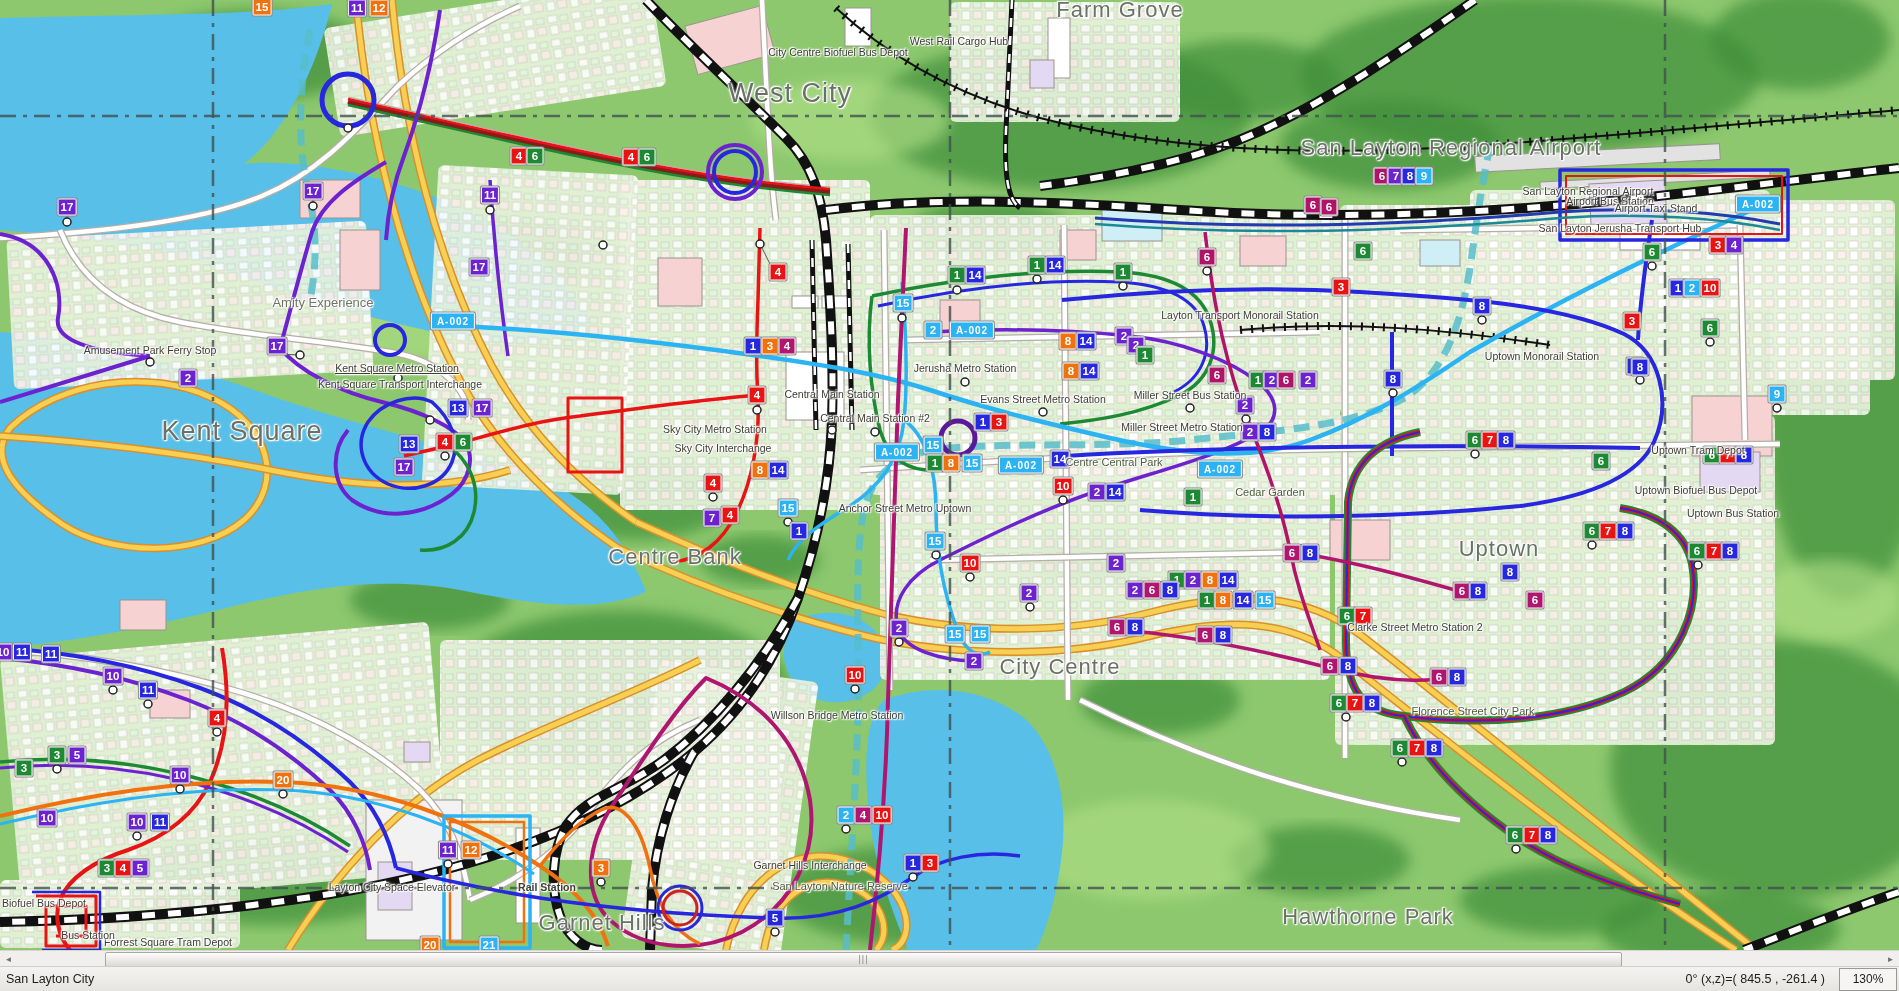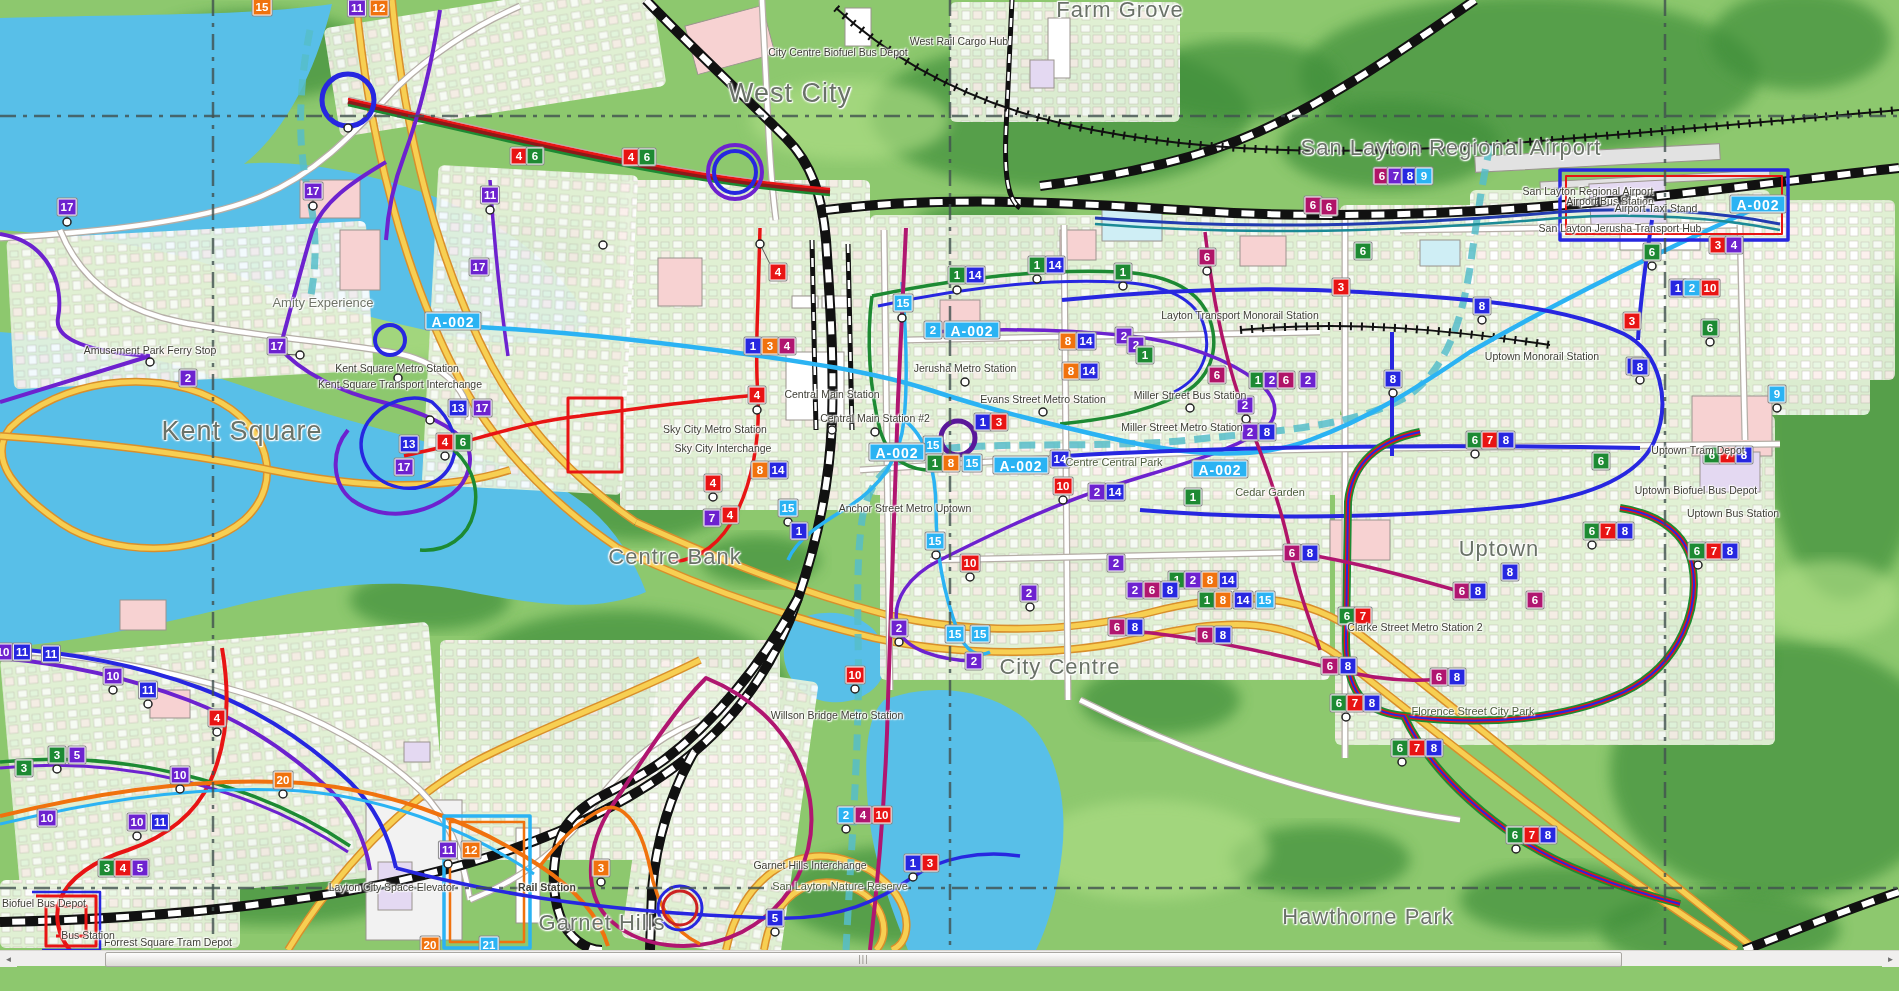--- a/index.html
+++ b/index.html
@@ -3,21 +3,21 @@
 <meta charset="utf-8">
 <style>
   html,body{margin:0;padding:0;background:#dcdcdc;font-family:"Liberation Sans",sans-serif;}
   #app{position:relative;width:1899px;height:991px;overflow:hidden;background:#8dc86e;}
   #map-wrap{position:absolute;left:0;top:0;width:1899px;height:950px;overflow:hidden;}
   #map-svg{position:absolute;left:0;top:0;}
   #overlay{position:absolute;left:0;top:0;width:1899px;height:950px;pointer-events:none;}
   .bdg{position:absolute;min-width:17px;height:17px;box-sizing:border-box;display:flex;align-items:center;justify-content:center;
        font-weight:bold;font-size:11.5px;color:#fff;border:1px solid #fff;box-shadow:0 0 0 1px #8a8a8a;
        transform:translate(-50%,-50%);border-radius:1px;line-height:1;padding:0 2px;}
-  .bdg.a0{padding:0 5px;font-size:14px;letter-spacing:1px;}
+  .bdg.a0{padding:0 5px;font-size:10px;letter-spacing:1px;}
   .rd{background:#e81414}.gn{background:#1d8a33}.bl{background:#2727e0}.pu{background:#6d22cf}
   .cy{background:#2bb3f3}.or{background:#f0720e}.mg{background:#b01670}.cr{background:#b01468}.a0bg{background:#2bb3f3}
   .lb{position:absolute;transform:translate(-50%,-50%);white-space:nowrap;
       text-shadow:0 0 3px #fff,0 0 3px #fff,0 0 2px #fff,1px 1px 1px #fff,-1px -1px 1px #fff;}
   .lb-c{font-size:27px;color:#6a7268;letter-spacing:1px;}
   .lb-a{font-size:22px;color:#6a7268;letter-spacing:1px;}
   .lb-m{font-size:13px;color:#6f7468;}
   .lb-s{font-size:10.5px;color:#3d3d34;}
   .lb-p{font-size:11px;color:#4c5c3c;}
   #hscroll{position:absolute;left:0;top:950px;width:1899px;height:16px;background:#f0efee;border-top:1px solid #d8d6d2;box-sizing:border-box;}
@@ -517,21 +517,21 @@
         <div class="lb lb-c" style="left: 242px; top: 431px;">Kent Square</div>
         <div class="lb lb-a" style="left: 675px; top: 557px;">Centre Bank</div>
         <div class="lb lb-a" style="left: 1060px; top: 667px;">City Centre</div>
         <div class="lb lb-a" style="left: 1499px; top: 549px;">Uptown</div>
         <div class="lb lb-a" style="left: 602px; top: 923px;">Garnet Hills</div>
         <div class="lb lb-a" style="left: 1368px; top: 917px;">Hawthorne Park</div>
         <div class="lb lb-s" style="left: 838px; top: 52px;">City Centre Biofuel Bus Depot</div>
         <div class="lb lb-s" style="left: 959px; top: 41px;">West Rail Cargo Hub</div>
         <div class="lb lb-m" style="left: 323px; top: 302px;">Amity Experience</div>
         <div class="lb lb-s" style="left: 150px; top: 350px;">Amusement Park Ferry Stop</div>
-        <div class="lb lb-s" style="left: 397px; top: 368px;">Kent Square Metro Station</div>
+        <div class="lb lb-s" style="left: 397px; top: 368px; text-decoration: underline;">Kent Square Metro Station</div>
         <div class="lb lb-s" style="left: 400px; top: 384px;">Kent Square Transport Interchange</div>
         <div class="lb lb-s" style="left: 715px; top: 429px;">Sky City Metro Station</div>
         <div class="lb lb-s" style="left: 723px; top: 448px;">Sky City Interchange</div>
         <div class="lb lb-s" style="left: 832px; top: 394px;">Central Main Station</div>
         <div class="lb lb-s" style="left: 875px; top: 418px;">Central Main Station #2</div>
         <div class="lb lb-s" style="left: 965px; top: 368px;">Jerusha Metro Station</div>
         <div class="lb lb-s" style="left: 1043px; top: 399px;">Evans Street Metro Station</div>
         <div class="lb lb-s" style="left: 1190px; top: 395px;">Miller Street Bus Station</div>
         <div class="lb lb-s" style="left: 1182px; top: 427px;">Miller Street Metro Station</div>
         <div class="lb lb-p" style="left: 1114px; top: 462px;">Centre Central Park</div>
@@ -560,13 +560,18 @@
   </div>
 
   <div id="hscroll">
     <div class="sb-arrow" id="sb-left">◄</div>
     <div id="sb-thumb" style="left: 105px; width: 1515px;">
       <div id="sb-grip">|||</div>
     </div>
     <div class="sb-arrow" id="sb-right">►</div>
   </div>
 
+  <div id="statusbar">
+    <div id="status-left">San Layton City</div>
+    <div id="status-coords">0° (x,z)=( 845.5 , -261.4 )</div>
+    <div id="status-zoom">130%</div>
+  </div>
 </div>
 
 </body></html>

